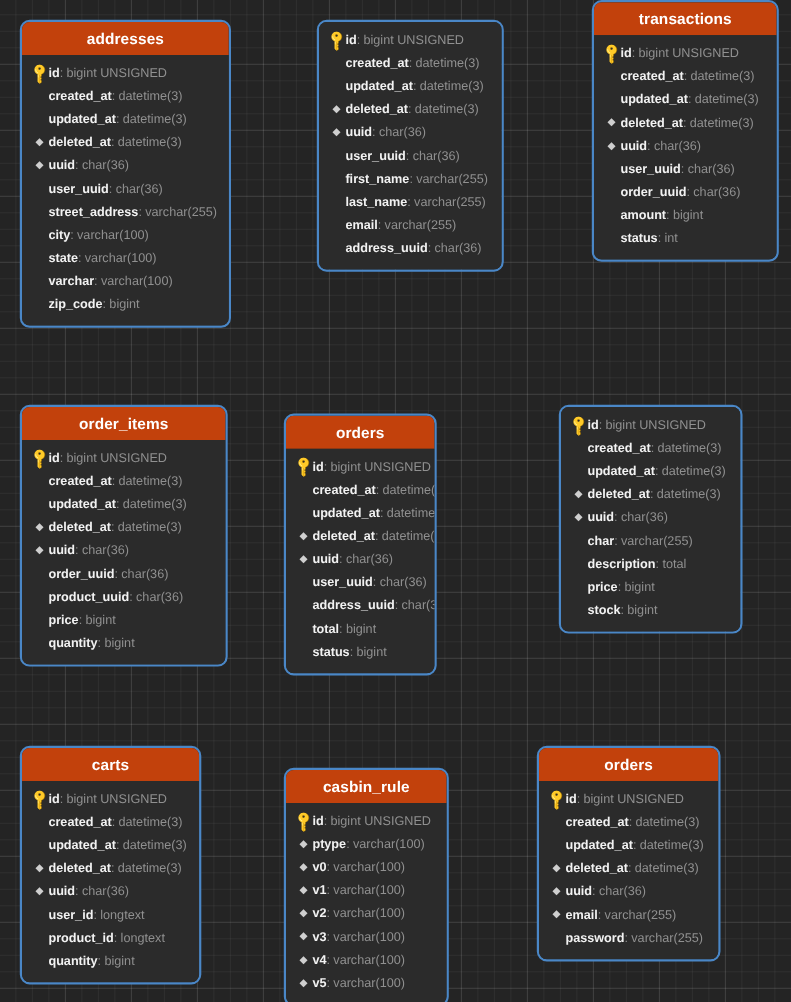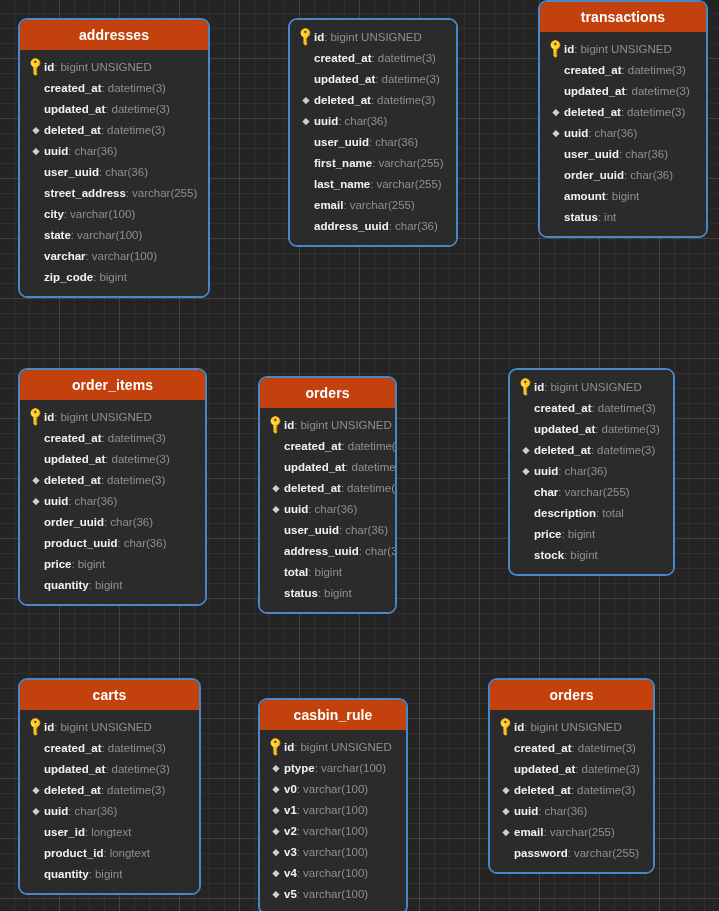--- a/index.html
+++ b/index.html
@@ -475,21 +475,21 @@
           <span class="col-type">bigint</span>
         </div>
         <div class="col-row">
           <span class="col-marker marker-none">&nbsp;</span>
           <span class="col-name">stock</span>
           <span class="col-sep">:</span>
           <span class="col-type">bigint</span>
         </div>
       </div>
     </div>
-    <div class="table-card" style="left: 18px; top: 678px; width: 183px;">
+    <div class="table-card" style="left: 18px; top: 678px; width: 165px;">
       <div class="table-header">carts</div>
       <div class="table-body">
         <div class="col-row">
           <span class="col-marker"><span class="marker-key">🔑</span></span>
           <span class="col-name">id</span>
           <span class="col-sep">:</span>
           <span class="col-type">bigint UNSIGNED</span>
         </div>
         <div class="col-row">
           <span class="col-marker marker-none">&nbsp;</span>

